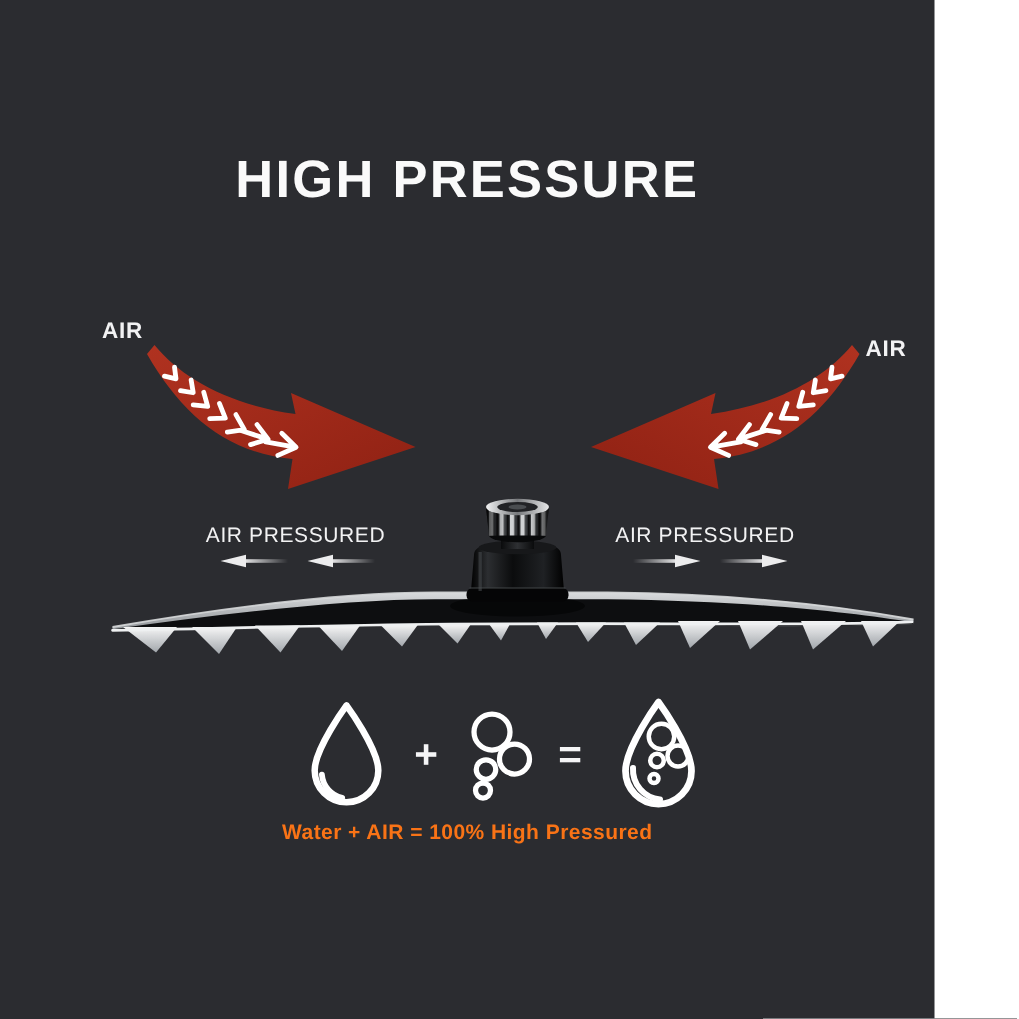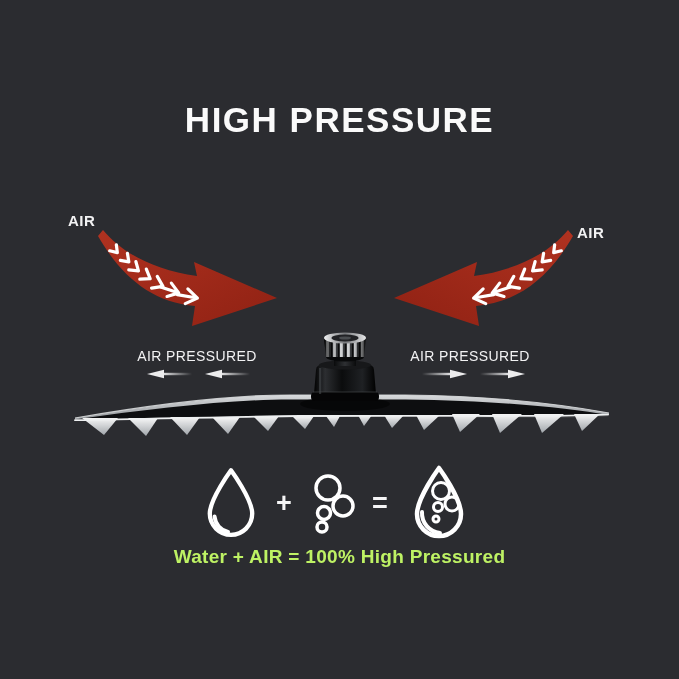--- a/index.html
+++ b/index.html
@@ -1,17 +1,17 @@
 <!DOCTYPE html>
 <html><head>
 <meta charset="utf-8">
 <style>
   html,body{margin:0;padding:0;}
   .canvas{
-    position:relative;width:679px;height:679px;overflow:hidden;
+    position:relative;width:623px;height:679px;overflow:hidden;
     background:#2b2c30;
     font-family:"Liberation Sans", sans-serif;
     -webkit-font-smoothing:antialiased;
   }
   .title{
     position:absolute;top:100px;left:0;right:0;text-align:center;
     color:#fafafa;font-size:35px;font-weight:700;letter-spacing:1.5px;
   }
   .air-label{
     position:absolute;color:#f2f2f3;font-size:15px;font-weight:700;letter-spacing:.5px;
@@ -36,21 +36,21 @@
   .eq-bubbles{left:312px;top:473px;}
   .eq-drop2{left:411px;top:464px;}
   .eq-sign{
     position:absolute;width:30px;text-align:center;color:#f5f5f6;
     font-size:27px;font-weight:700;
   }
   .eq-plus{left:269px;top:488px;}
   .eq-equals{left:365px;top:488px;}
   .caption{
     position:absolute;top:546px;left:0;right:0;text-align:center;
-    color:#bef264;font-size:19px;font-weight:700;letter-spacing:.3px;
+    color:#f97316;font-size:14px;font-weight:700;letter-spacing:.3px;
   }
 </style>
 </head>
 <body>
 
 <div class="canvas">
 
   <svg width="0" height="0" style="position:absolute" aria-hidden="true">
     <defs>
       <linearGradient id="redGrad" x1="0" y1="0" x2="1" y2="1">

